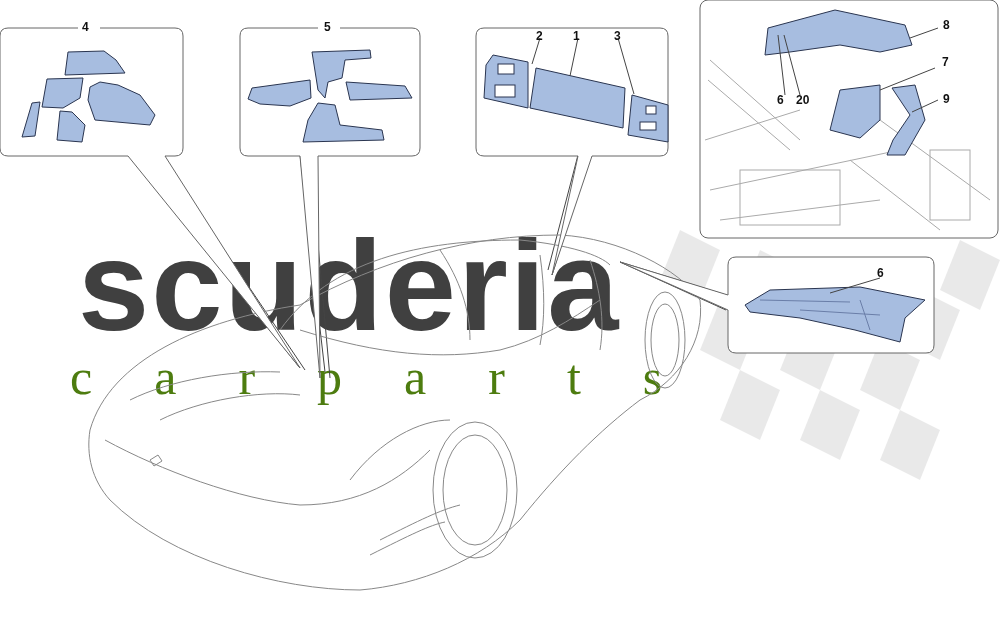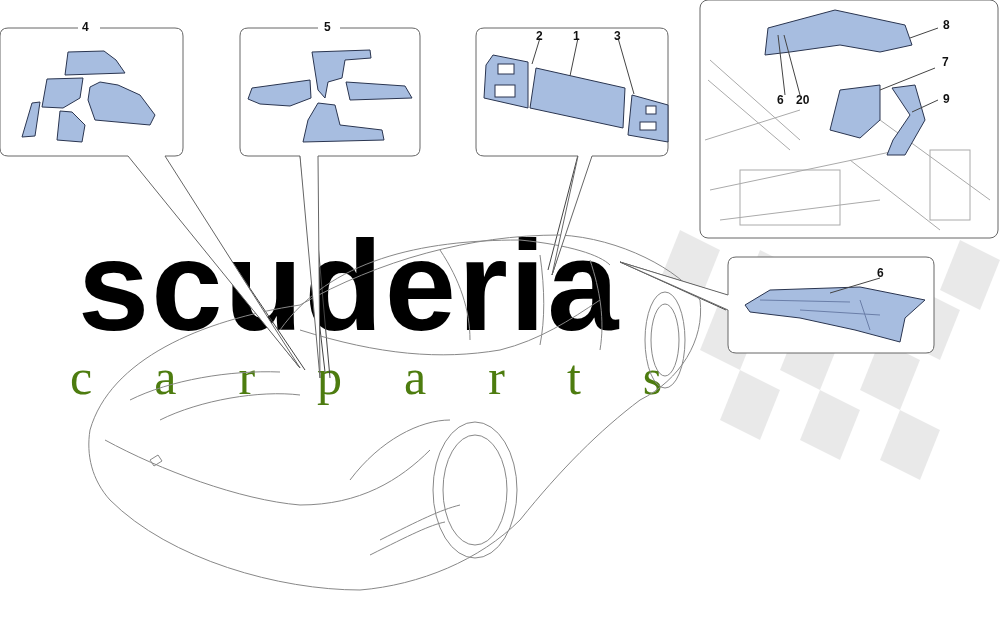--- a/index.html
+++ b/index.html
@@ -1,18 +1,18 @@
 <!DOCTYPE html>
 <html><head>
 <meta charset="utf-8">
 <style>
   html,body{margin:0;padding:0;background:#ffffff;}
   #canvas{position:relative;width:1000px;height:618px;overflow:hidden;background:#fff;font-family:"Liberation Sans",sans-serif;}
   svg{position:absolute;left:0;top:0;}
-  .wm1{position:absolute;left:78px;top:222px;font-size:128px;font-weight:bold;color:#000000;letter-spacing:2px;font-family:"Liberation Sans",sans-serif;line-height:1;}
+  .wm1{position:absolute;left:78px;top:222px;font-size:128px;font-weight:bold;color:#404040;letter-spacing:2px;font-family:"Liberation Sans",sans-serif;line-height:1;}
   .wm2{position:absolute;left:70px;top:352px;font-size:50px;color:#4d7c0f;letter-spacing:62px;font-family:Liberation Serif, serif;line-height:1;}
   .callout{position:absolute;font-weight:bold;font-size:12px;color:#111;background:#fff;padding:0 3px;line-height:13px;}
   .num{position:absolute;font-weight:bold;font-size:12px;color:#111;line-height:13px;}
 </style>
 </head>
 <body>
 
 <div id="canvas">
 
   <svg width="1000" height="618">

